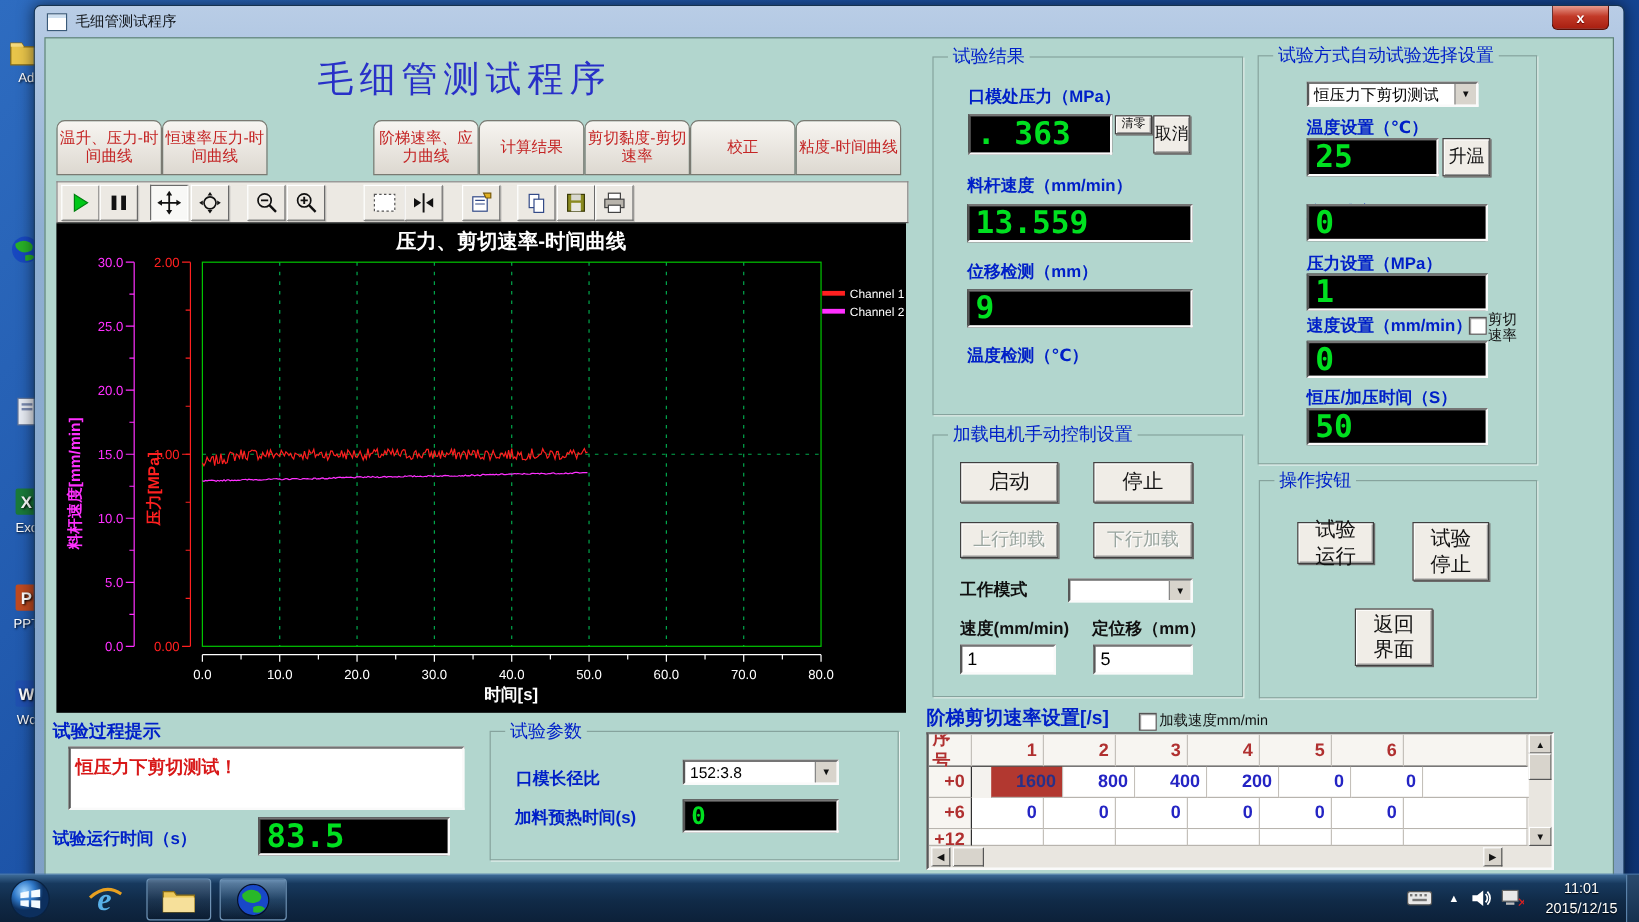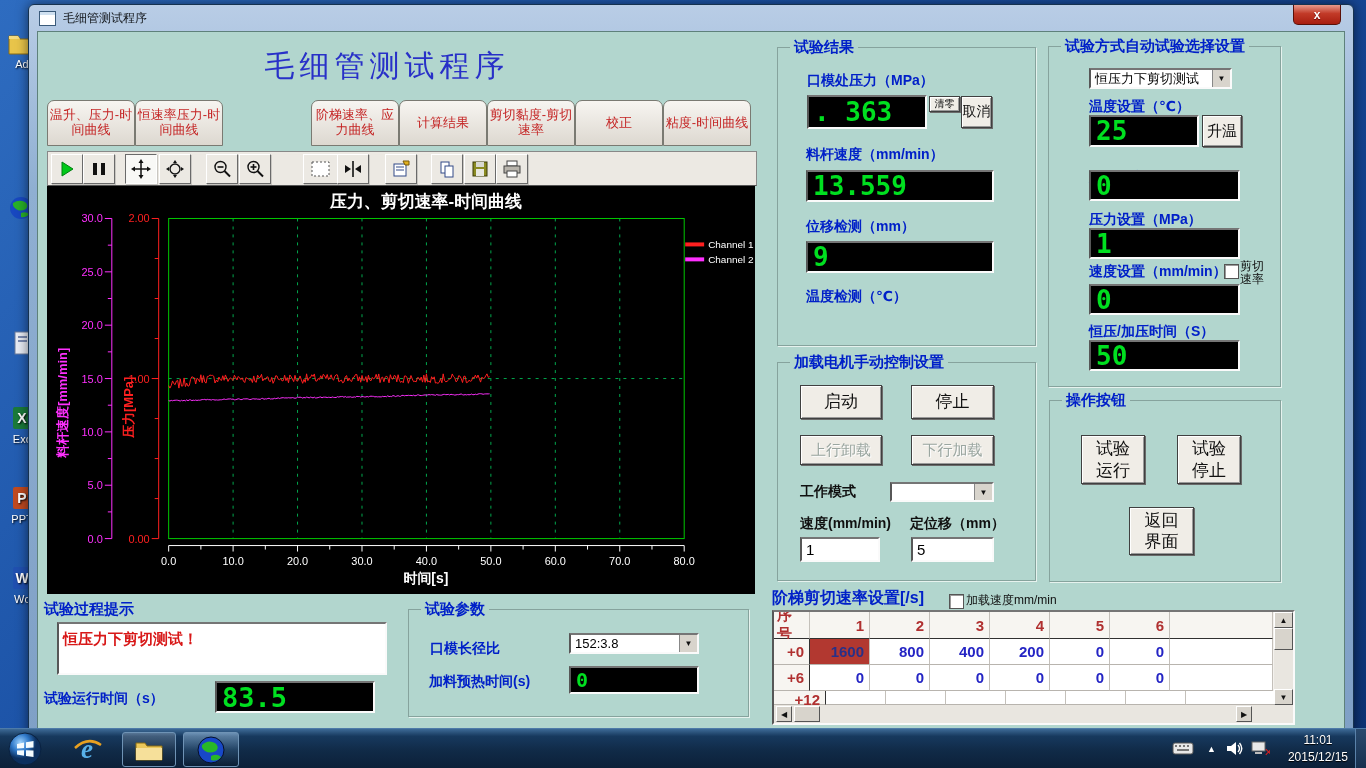--- a/index.html
+++ b/index.html
@@ -46,21 +46,21 @@
     border:1px solid #fff;border-right-color:#6a6a6a;border-bottom-color:#6a6a6a;
     box-shadow:1px 1px 0 #40404033;display:flex;align-items:center;justify-content:center;}
   .tbtn.pressed{background:#f8f8f6;border-color:#6a6a6a;border-right-color:#fff;border-bottom-color:#fff;}
 
   
   #chartbox{position:absolute;left:9px;top:154px;width:708px;height:408px;background:#000;}
 
   
   .group{position:absolute;border:1px solid #86a39d;box-shadow:1px 1px 0 #e6f2ee;}
   .gtitle{position:absolute;top:-10px;left:12px;background:#b2d6ce;padding:0 4px;
-    color:#0020c8;font-weight:bold;font-size:15px;white-space:nowrap;}
+    color:#0020c8;font-weight:normal;font-size:15px;white-space:nowrap;}
   .blabel{position:absolute;color:#0020c8;font-weight:bold;font-size:14px;white-space:nowrap;}
   .disp{position:absolute;background:#000;color:#00e020;
     font-family:"DejaVu Sans Mono","Liberation Mono",monospace;font-weight:bold;
     border:2px solid;border-color:#757575 #fafafa #fafafa #575757;
     display:flex;align-items:center;padding-left:5px;box-sizing:border-box;}
   .btn{position:absolute;background:#f0ede7;border:1px solid #404040;
     box-shadow:inset 1px 1px 0 #fff,inset -1px -1px 0 #9a9a9a,1px 1px 0 #6a6a6a;
     color:#101010;font-size:15px;display:flex;align-items:center;justify-content:center;
     text-align:center;line-height:1.25;box-sizing:border-box;}
   .btn.disabled{color:#9aa6a0;text-shadow:1px 1px 0 #fdfdfd;}
@@ -81,21 +81,21 @@
   #shearTable{position:absolute;left:734px;top:578px;width:523px;height:115px;
     background:#f4f2ee;border:2px solid;border-color:#757575 #fafafa #fafafa #575757;
     box-sizing:border-box;overflow:hidden;}
   .trow{position:absolute;left:0;display:flex;}
   .tcell{box-sizing:border-box;border-right:1px solid #c4c0ba;border-bottom:1px solid #b8b4ae;
     font-size:15px;display:flex;align-items:center;justify-content:flex-end;
     padding-right:5px;background:#fff;}
   .tcell.hdr{color:#b03030;font-weight:bold;background:#f7f5f1;border-bottom:1px solid #303030;}
   .tcell.rowhdr{color:#b03030;font-weight:bold;background:#f7f5f1;border-right:1px solid #303030;}
   .tcell.val{color:#2424c4;font-weight:bold;}
-  .tcell.sel{background:#b23830;color:#283088;}
+  .tcell.sel{background:#b23830;color:#283088;margin-left:16px;}
   .sbtn{position:absolute;background:#d8d4cc;border:1px solid #fff;
     border-right-color:#555;border-bottom-color:#555;display:flex;align-items:center;
     justify-content:center;font-size:8px;color:#111;box-sizing:border-box;}
   .strack{position:absolute;background:#e9e6e0;}
   .sthumb{position:absolute;background:#d8d4cc;border:1px solid #fff;
     border-right-color:#555;border-bottom-color:#555;box-sizing:border-box;}
 
   
   #taskbar{position:absolute;left:0;top:728px;width:1366px;height:40px;
     background:linear-gradient(#3d6a96 0%,#17395e 18%,#102a47 55%,#0c2038 100%);
@@ -417,21 +417,21 @@
     <div class="blabel" style="left:1051px;top:231px">速度设置（mm/min）</div>
     <div class="cb" style="left:1186px;top:232px"></div>
     <div class="cblabel" style="left:1202px;top:228px;width:30px">剪切速率</div>
     <div class="disp" style="left:1051px;top:252px;width:151px;height:31px;font-size:26px">0</div>
     <div class="blabel" style="left:1051px;top:291px">恒压/加压时间（S）</div>
     <div class="disp" style="left:1051px;top:308px;width:151px;height:31px;font-size:26px">50</div>
 
     <div class="group" style="left:1011px;top:368px;width:230px;height:180px">
       <span class="gtitle">操作按钮</span>
     </div>
-    <div class="btn" style="left:1043px;top:403px;width:64px;height:49px;font-size:17px;padding:2px 8px">试验运行</div>
+    <div class="btn" style="left:1043px;top:403px;width:64px;height:35px;font-size:17px;padding:2px 8px">试验运行</div>
     <div class="btn" style="left:1139px;top:403px;width:64px;height:49px;font-size:17px;padding:2px 8px">试验停止</div>
     <div class="btn" style="left:1091px;top:475px;width:65px;height:48px;font-size:17px;padding:2px 8px">返回界面</div>
 
     <div class="blabel" style="left:734px;top:556px;font-size:16px">阶梯剪切速率设置[/s]</div>
     <div class="cb" style="left:911px;top:562px"></div>
     <div class="cblabel" style="left:928px;top:562px">加载速度mm/min</div>
 
     <div id="shearTable">
       <div class="trow" style="top:0">
         <div class="tcell hdr" style="width:36px;justify-content:flex-start;padding-left:3px;height:27px">序号</div>
@@ -457,21 +457,21 @@
         <div class="tcell rowhdr" style="width:36px;height:26px">+6</div>
         <div class="tcell val" style="width:60px;height:26px">0</div>
         <div class="tcell val" style="width:60px;height:26px">0</div>
         <div class="tcell val" style="width:60px;height:26px">0</div>
         <div class="tcell val" style="width:60px;height:26px">0</div>
         <div class="tcell val" style="width:60px;height:26px">0</div>
         <div class="tcell val" style="width:60px;height:26px">0</div>
         <div class="tcell" style="width:103px;height:26px"></div>
       </div>
       <div class="trow" style="top:79px">
-        <div class="tcell rowhdr" style="width:52px;height:14px;align-items:flex-start">+12</div>
+        <div class="tcell rowhdr" style="width:36px;height:14px;align-items:flex-start">+12</div>
         <div class="tcell" style="width:60px;height:14px"></div>
         <div class="tcell" style="width:60px;height:14px"></div>
         <div class="tcell" style="width:60px;height:14px"></div>
         <div class="tcell" style="width:60px;height:14px"></div>
         <div class="tcell" style="width:60px;height:14px"></div>
         <div class="tcell" style="width:60px;height:14px"></div>
         <div class="tcell" style="width:103px;height:14px"></div>
       </div>
 
       <div class="strack" style="left:500px;top:0;width:19px;height:93px"></div>

